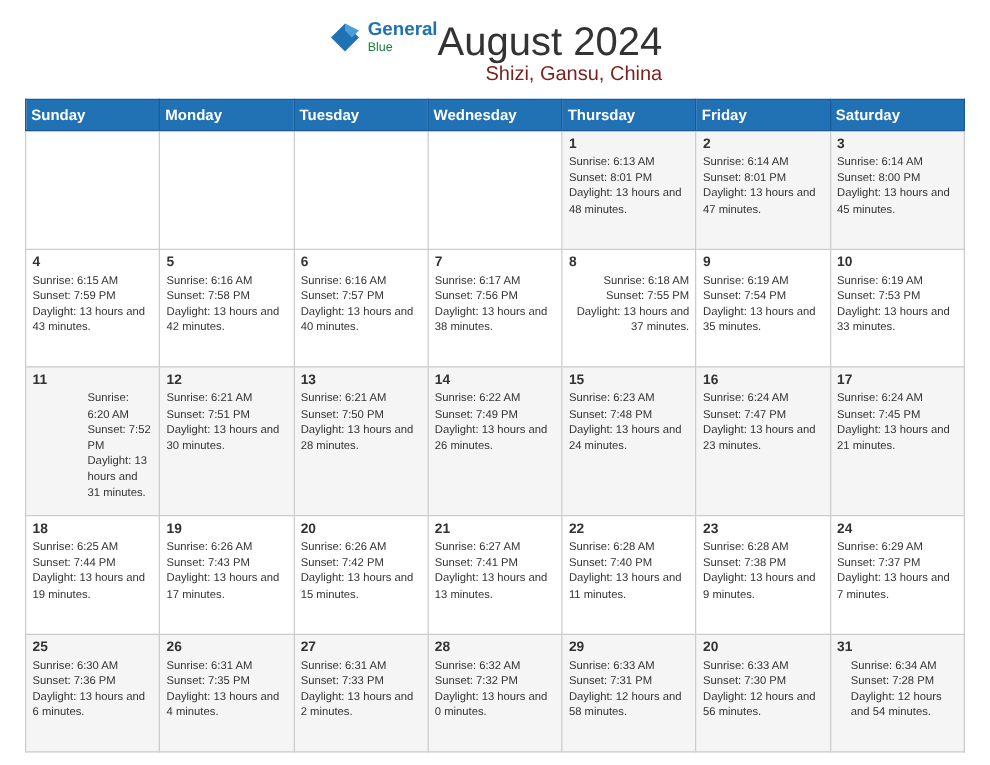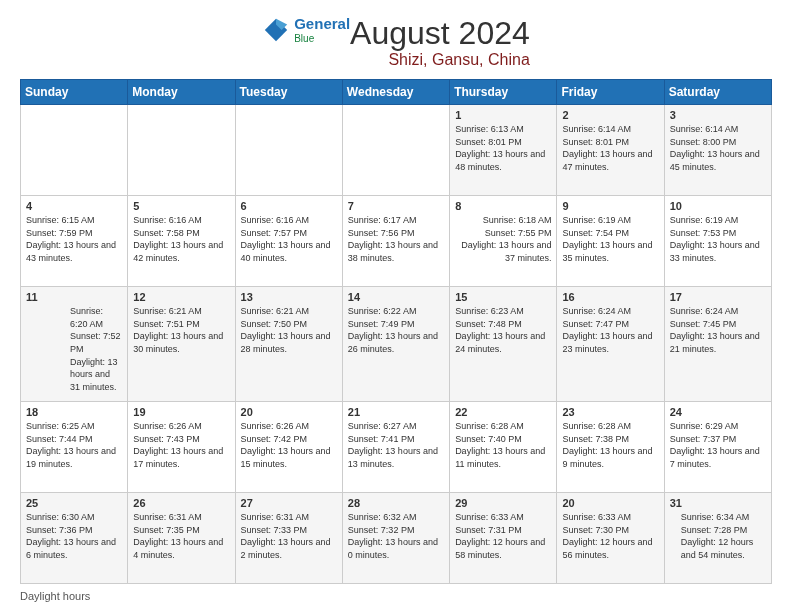--- a/index.html
+++ b/index.html
@@ -328,14 +328,13 @@
           <td>
             <span class="day-num">31</span>
             <div class="day-info" style="white-space: pre-line; margin-left: 11px;">Sunrise: 6:34 AM
 Sunset: 7:28 PM
 Daylight: 12 hours and 54 minutes.</div>
           </td>
         </tr>
       </tbody>
   </table>
 
-  <div class="footer">Daylight hours</div>
 </div>
 
 </body></html>

